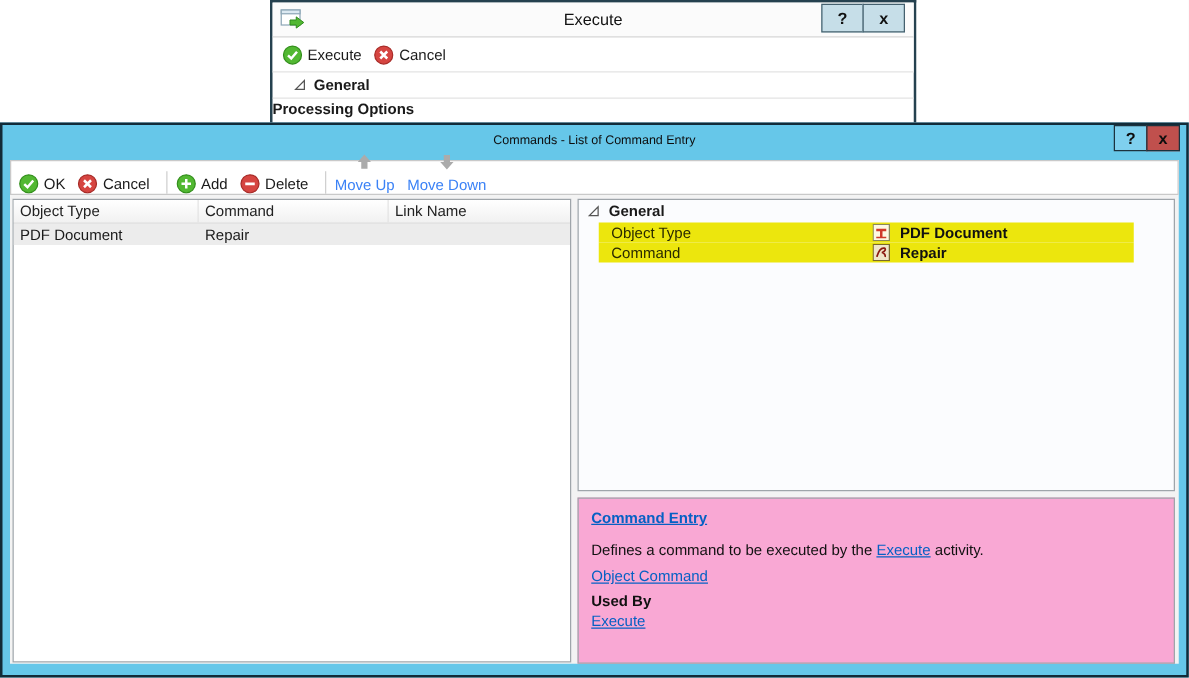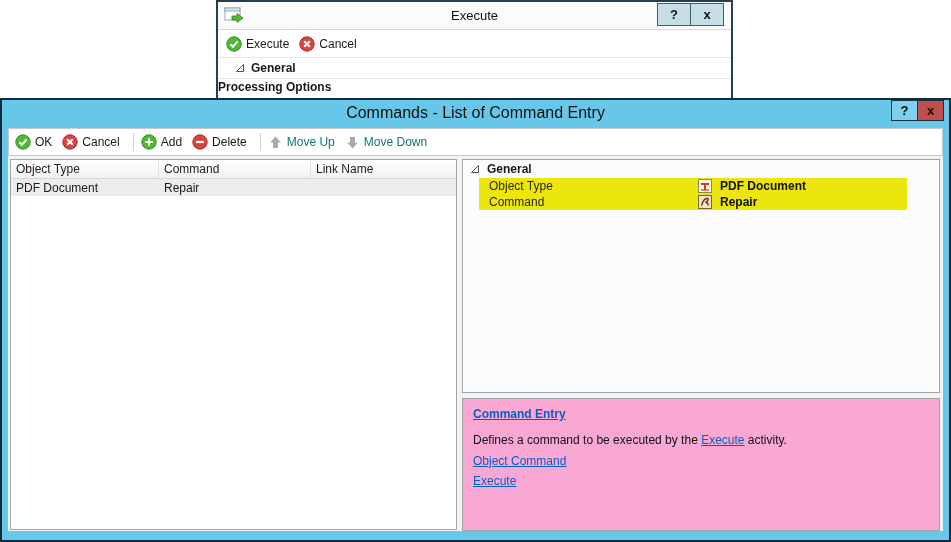--- a/index.html
+++ b/index.html
@@ -17,46 +17,46 @@
   .exec-titlebar{position:relative;height:27px;background:#fbfbfb;border-bottom:1px solid #d8d8d8;}
   .exec-title{position:absolute;left:0;right:0;top:0;height:27px;line-height:27px;text-align:center;font-size:13px;color:#111;}
   .exec-appicon{position:absolute;left:6px;top:5px;width:20px;height:16px;}
   .exec-btns{position:absolute;left:440px;top:1px;display:flex;}
   .exec-btn{
     width:34px;height:23px;box-sizing:border-box;border:1px solid #44606e;background:#c6dee8;
     font-weight:bold;font-size:13px;color:#111;text-align:center;line-height:21px;margin-left:-1px;
   }
   .exec-toolbar{height:27px;background:#ffffff;border-bottom:1px solid #e3e3e3;display:flex;align-items:center;padding-left:6px;}
   .tb-item{display:flex;align-items:center;gap:4px;padding:0 8px 0 2px;white-space:nowrap;}
-  .tb-item.disabled{color:#0f766e;}
+  .tb-item.disabled{color:#3b82f6;flex-direction:column;}
   .tb-sep{width:1px;height:18px;background:#d0d0d0;margin:0 5px;}
   .exec-grid{padding-top:2px;}
   .pgrow{position:relative;height:16px;display:flex;align-items:center;}
   .pgrow .expander{margin-left:17px;margin-right:6px;}
   .pgrow .hdr{font-weight:bold;}
   .pgrow .lbl{margin-left:33px;color:#222;}
   .pgrow .val{position:absolute;left:277px;color:#222;}
   .pgrow.sep-top{border-top:1px solid #e4e4e4;margin-top:2px;}
   
   .cmd-window{
     position:absolute;left:0;top:98px;width:951px;height:444px;
     box-sizing:border-box;border:2px solid #122b38;background:#66c7e9;
   }
   .cmd-titlebar{position:relative;height:28px;}
-  .cmd-title{position:absolute;left:0;right:0;top:0;height:28px;line-height:26px;text-align:center;font-size:16px;color:#0d0d0d;}
+  .cmd-title{position:absolute;left:0;right:0;top:0;height:28px;line-height:26px;text-align:center;font-size:10px;color:#0d0d0d;}
   .cmd-help-btn,.cmd-close-btn{
     position:absolute;top:0;height:21px;width:27px;box-sizing:border-box;border:1px solid #1b323e;
     font-weight:bold;font-size:13px;text-align:center;line-height:19px;color:#0d0d0d;
   }
   .cmd-help-btn{right:31px;background:#7fd0ee;}
   .cmd-close-btn{right:5px;background:#c0504d;}
   .cmd-client{position:absolute;left:6px;right:6px;top:28px;bottom:9px;background:#f3f3f3;}
   .cmd-toolbar{
     position:absolute;left:0;right:0;top:0;height:28px;box-sizing:border-box;
-    background:#ffffff;border:1px solid #c9c9c9;display:flex;align-items:center;padding-left:4px;
+    background:#ffffff;border:1px solid #c9c9c9;display:flex;align-items:flex-end;padding-left:4px;
   }
   
   .list-panel{
     position:absolute;left:2px;top:31px;width:447px;height:371px;box-sizing:border-box;
     background:#ffffff;border:1px solid #9fa5aa;
   }
   .lv-header{display:flex;height:19px;box-sizing:border-box;background:linear-gradient(#ffffff,#f1f1f1);border-bottom:1px solid #d6d6d6;}
   .lv-hcol{box-sizing:border-box;padding:2px 0 0 5px;border-right:1px solid #e3e3e3;color:#222;}
   .lv-hcol:last-child{border-right:none;}
   .c1{width:148px;} .c2{width:152px;} .c3{flex:1;}
@@ -255,19 +255,20 @@
     <div class="help-panel">
       <div class="help-title">
         <a href="#">Command Entry</a>
       </div>
       <p class="help-desc">
         <span>Defines a command to be executed by the </span><a href="#">Execute</a><span> activity.</span>
       </p>
       <div class="help-link-line">
         <a href="#">Object Command</a>
       </div>
+      <div class="help-hdr">Used By</div>
       <div class="help-link-line">
         <a href="#">Execute</a>
       </div>
     </div>
 
   </div>
 </div>
 
 </body></html>

